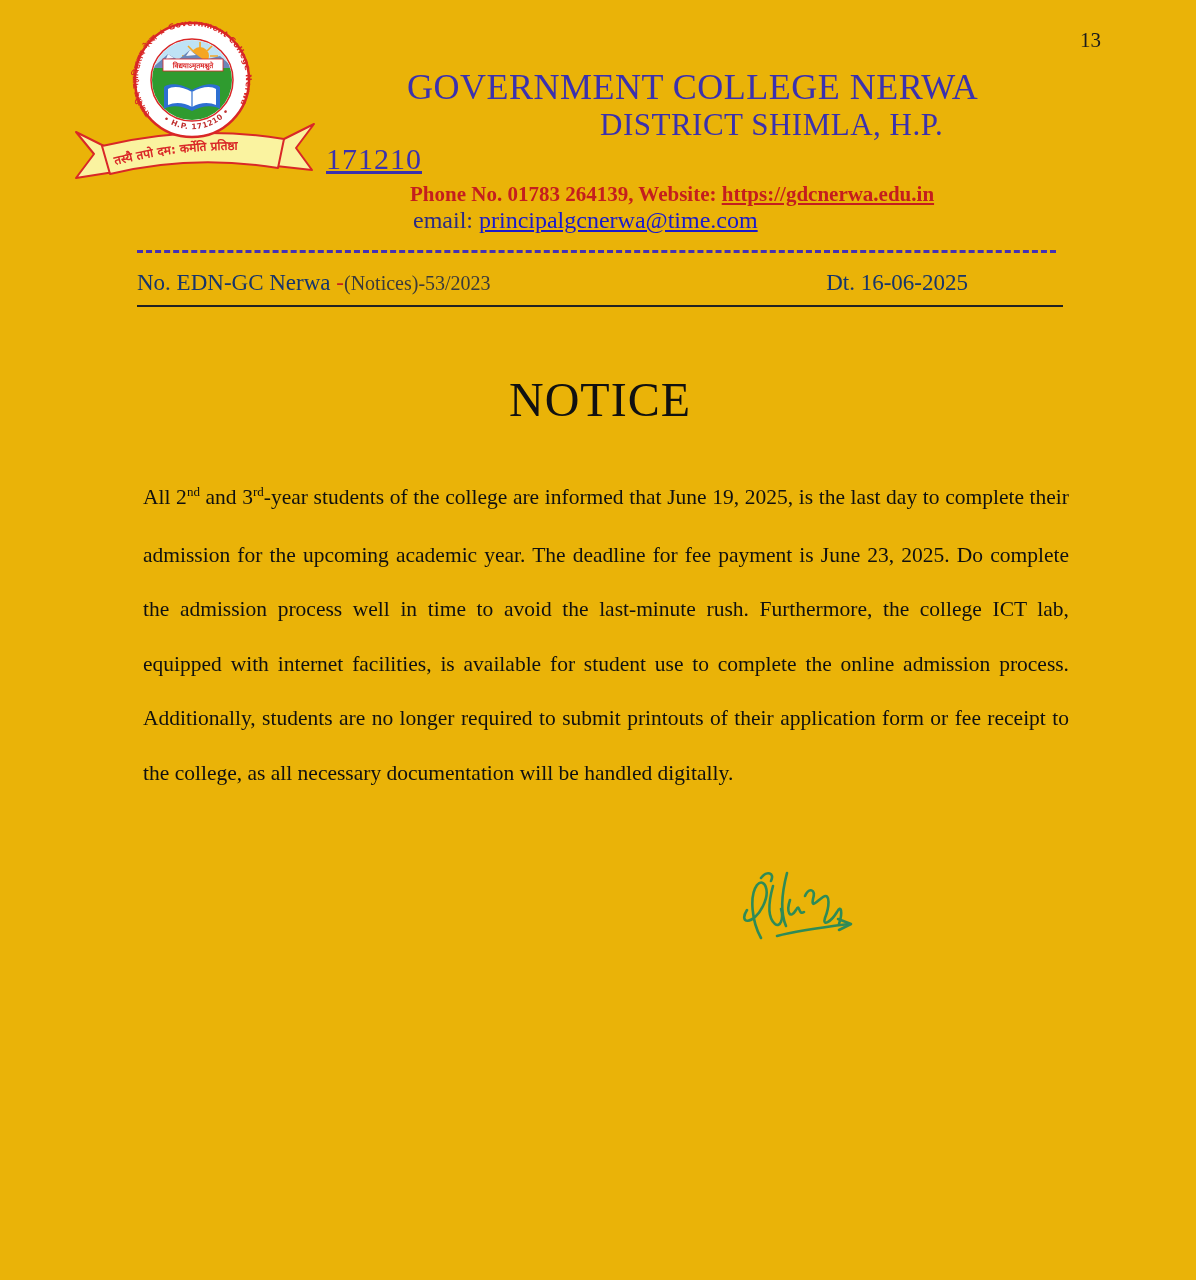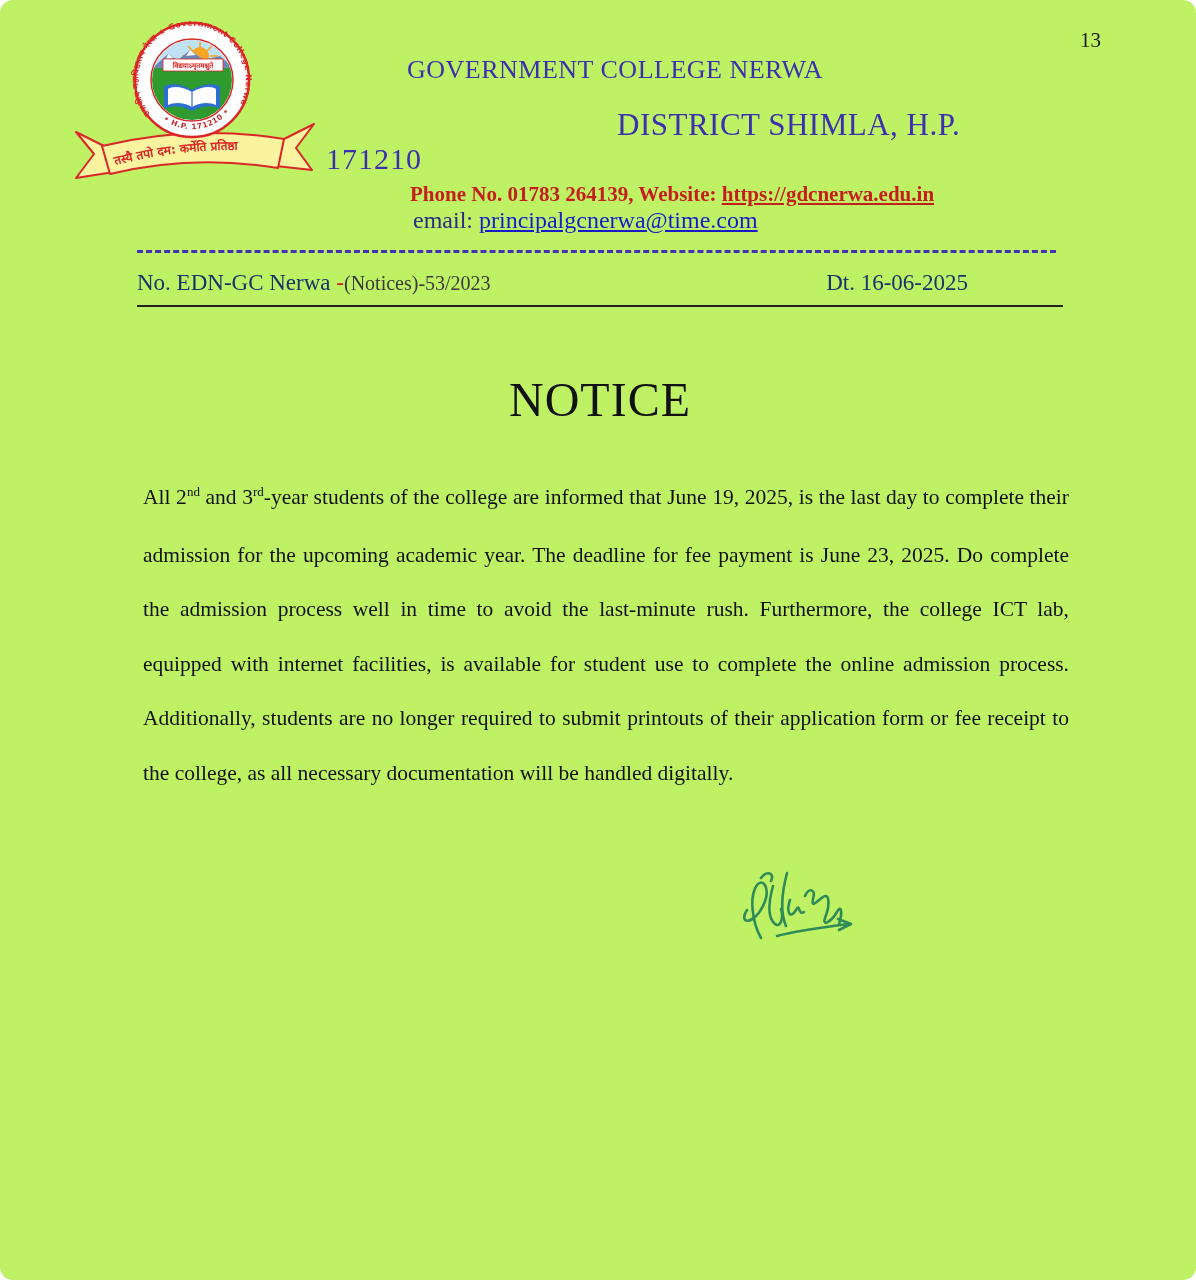--- a/index.html
+++ b/index.html
@@ -1,32 +1,31 @@
 <!DOCTYPE html>
 <html><head>
 <meta charset="utf-8">
 <style>
   * { margin:0; padding:0; box-sizing:border-box; }
   html,body { background:#ffffff; }
   .page {
     position:relative;
     width:1196px; height:1280px;
-    background:#bef264;
+    background:#eab308;
     font-family:"Liberation Serif","DejaVu Serif",serif;
     overflow:hidden;
-    border-radius:13px;
   }
   .abs { position:absolute; }
 
   .page-number { left:1080px; top:28px; font-size:21px; color:#1c1c1c; }
 
   
-  .college-name { left:407px; top:55px; font-size:26px; color:#3b31ae; letter-spacing:0.5px; white-space:nowrap; }
-  .district-line { left:600px; top:107px; font-size:31px; color:#3b31ae; letter-spacing:0.5px; white-space:nowrap;margin-left:17px; }
-  .pincode { left:326px; top:142px; font-size:30px; color:#3b31ae; letter-spacing:1px; }
+  .college-name { left:407px; top:66px; font-size:36px; color:#3b31ae; letter-spacing:0.5px; white-space:nowrap; }
+  .district-line { left:600px; top:107px; font-size:31px; color:#3b31ae; letter-spacing:0.5px; white-space:nowrap; }
+  .pincode { left:326px; top:142px; font-size:30px; color:#3b31ae; letter-spacing:1px;text-decoration:underline; }
 
   .phone-line { left:410px; top:182px; font-size:21px; color:#c41e1e; font-weight:600; white-space:nowrap; }
   .phone-line a { color:#c41e1e; }
   .email-line { left:413px; top:207px; font-size:24px; color:#2b2b85; white-space:nowrap; }
   .email-line a { color:#1a1acc; text-decoration:underline; }
 
   .dashed-divider { left:137px; top:250px; width:919px; border-top:3px dashed #4431b5; }
 
   .ref-row { left:137px; top:270px; width:926px; height:34px; }
   .ref-number { position:absolute; left:0; top:0; font-size:23px; color:#17356b; white-space:nowrap; }

